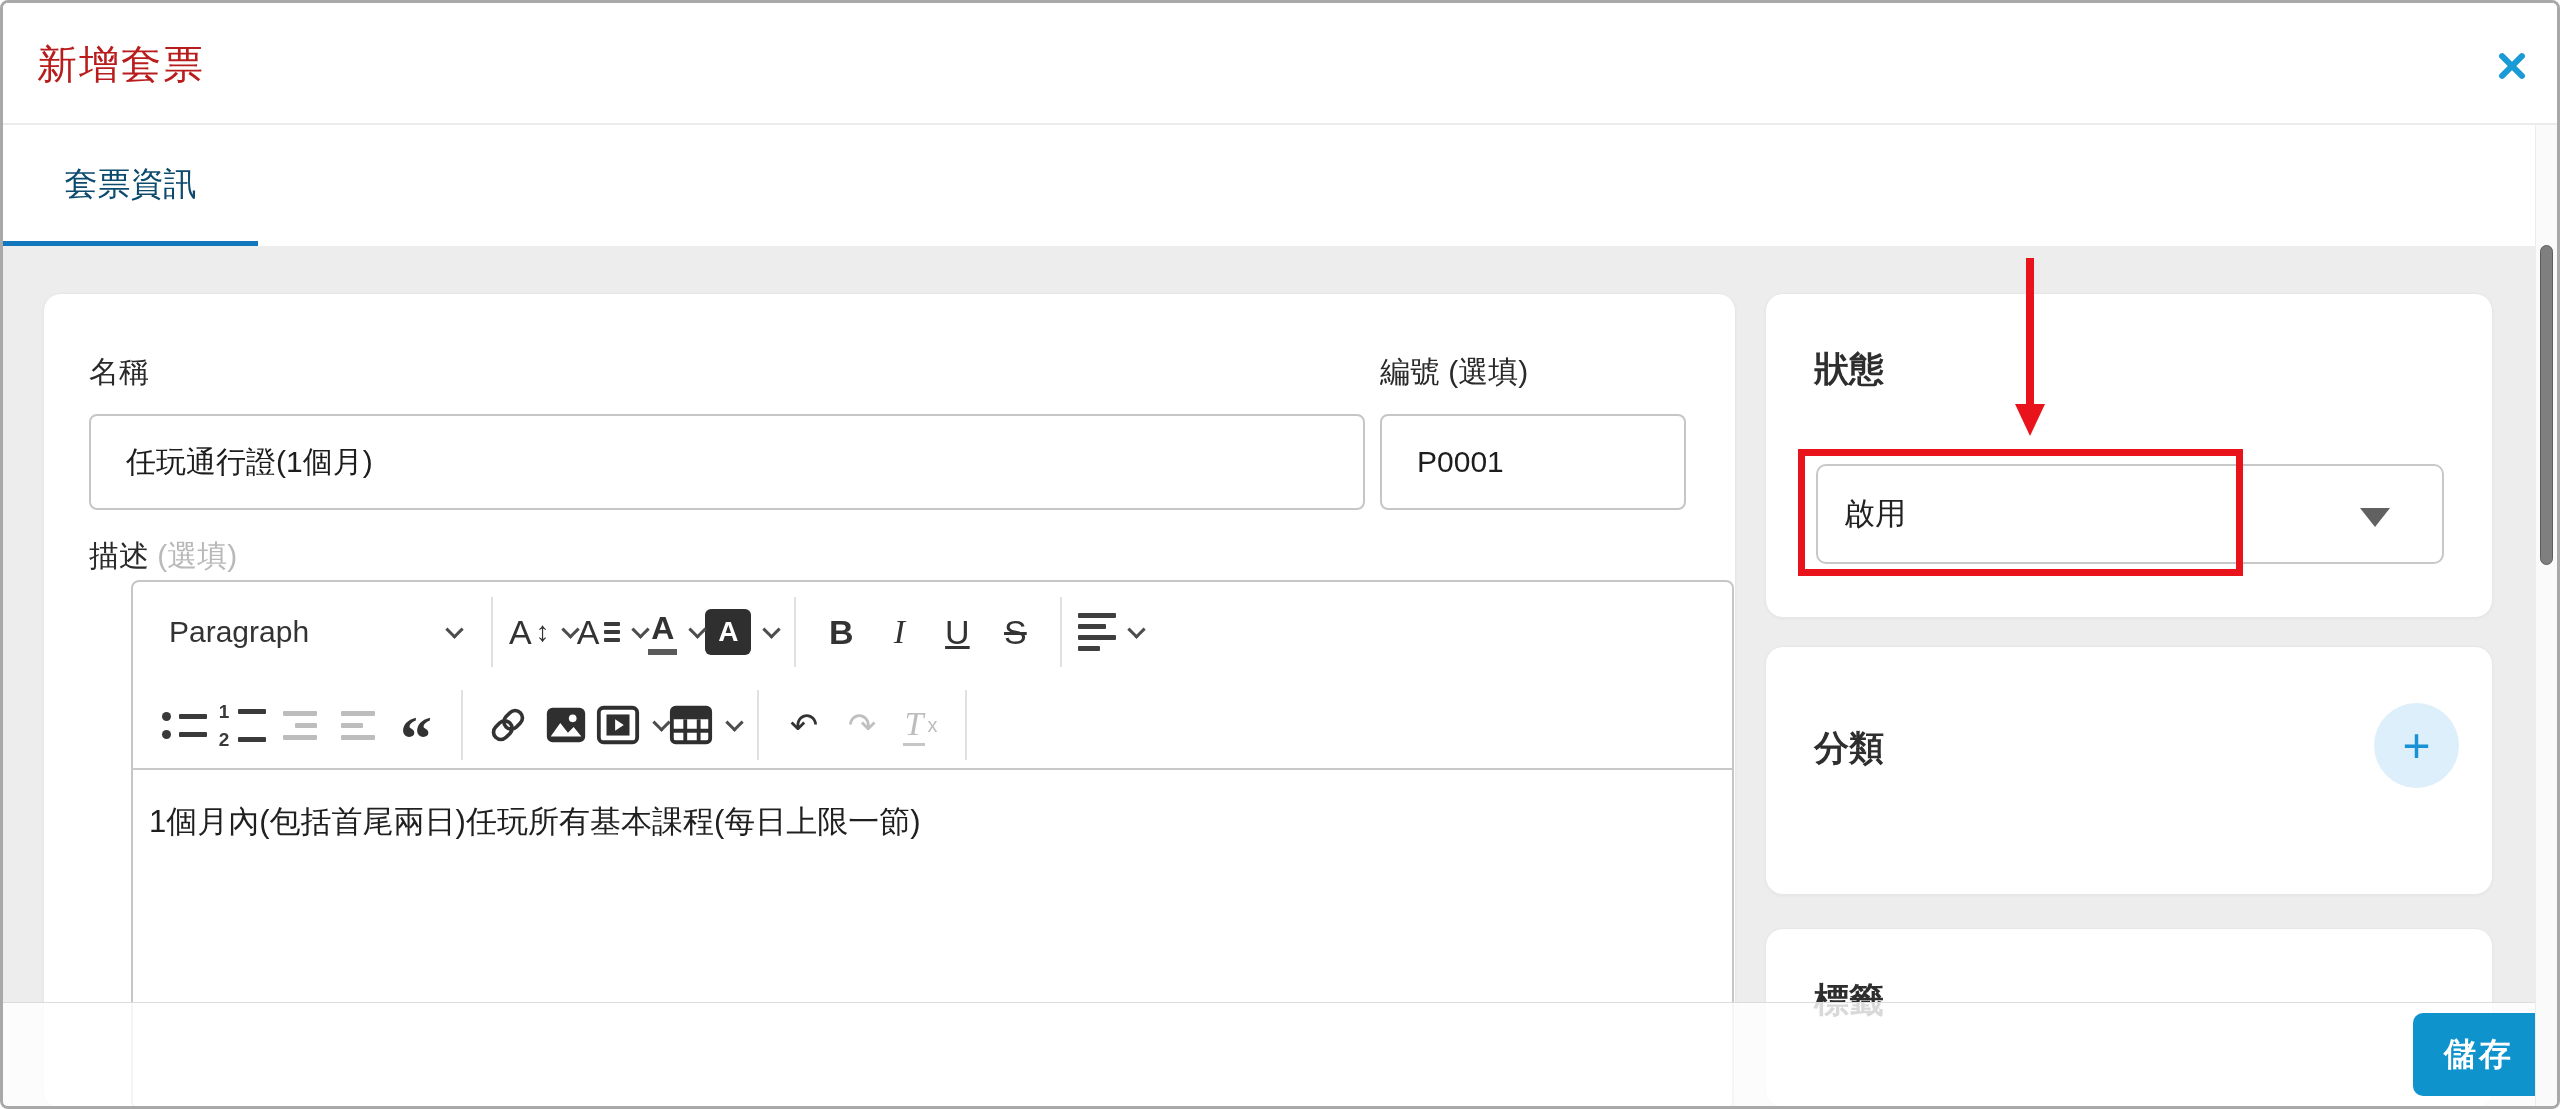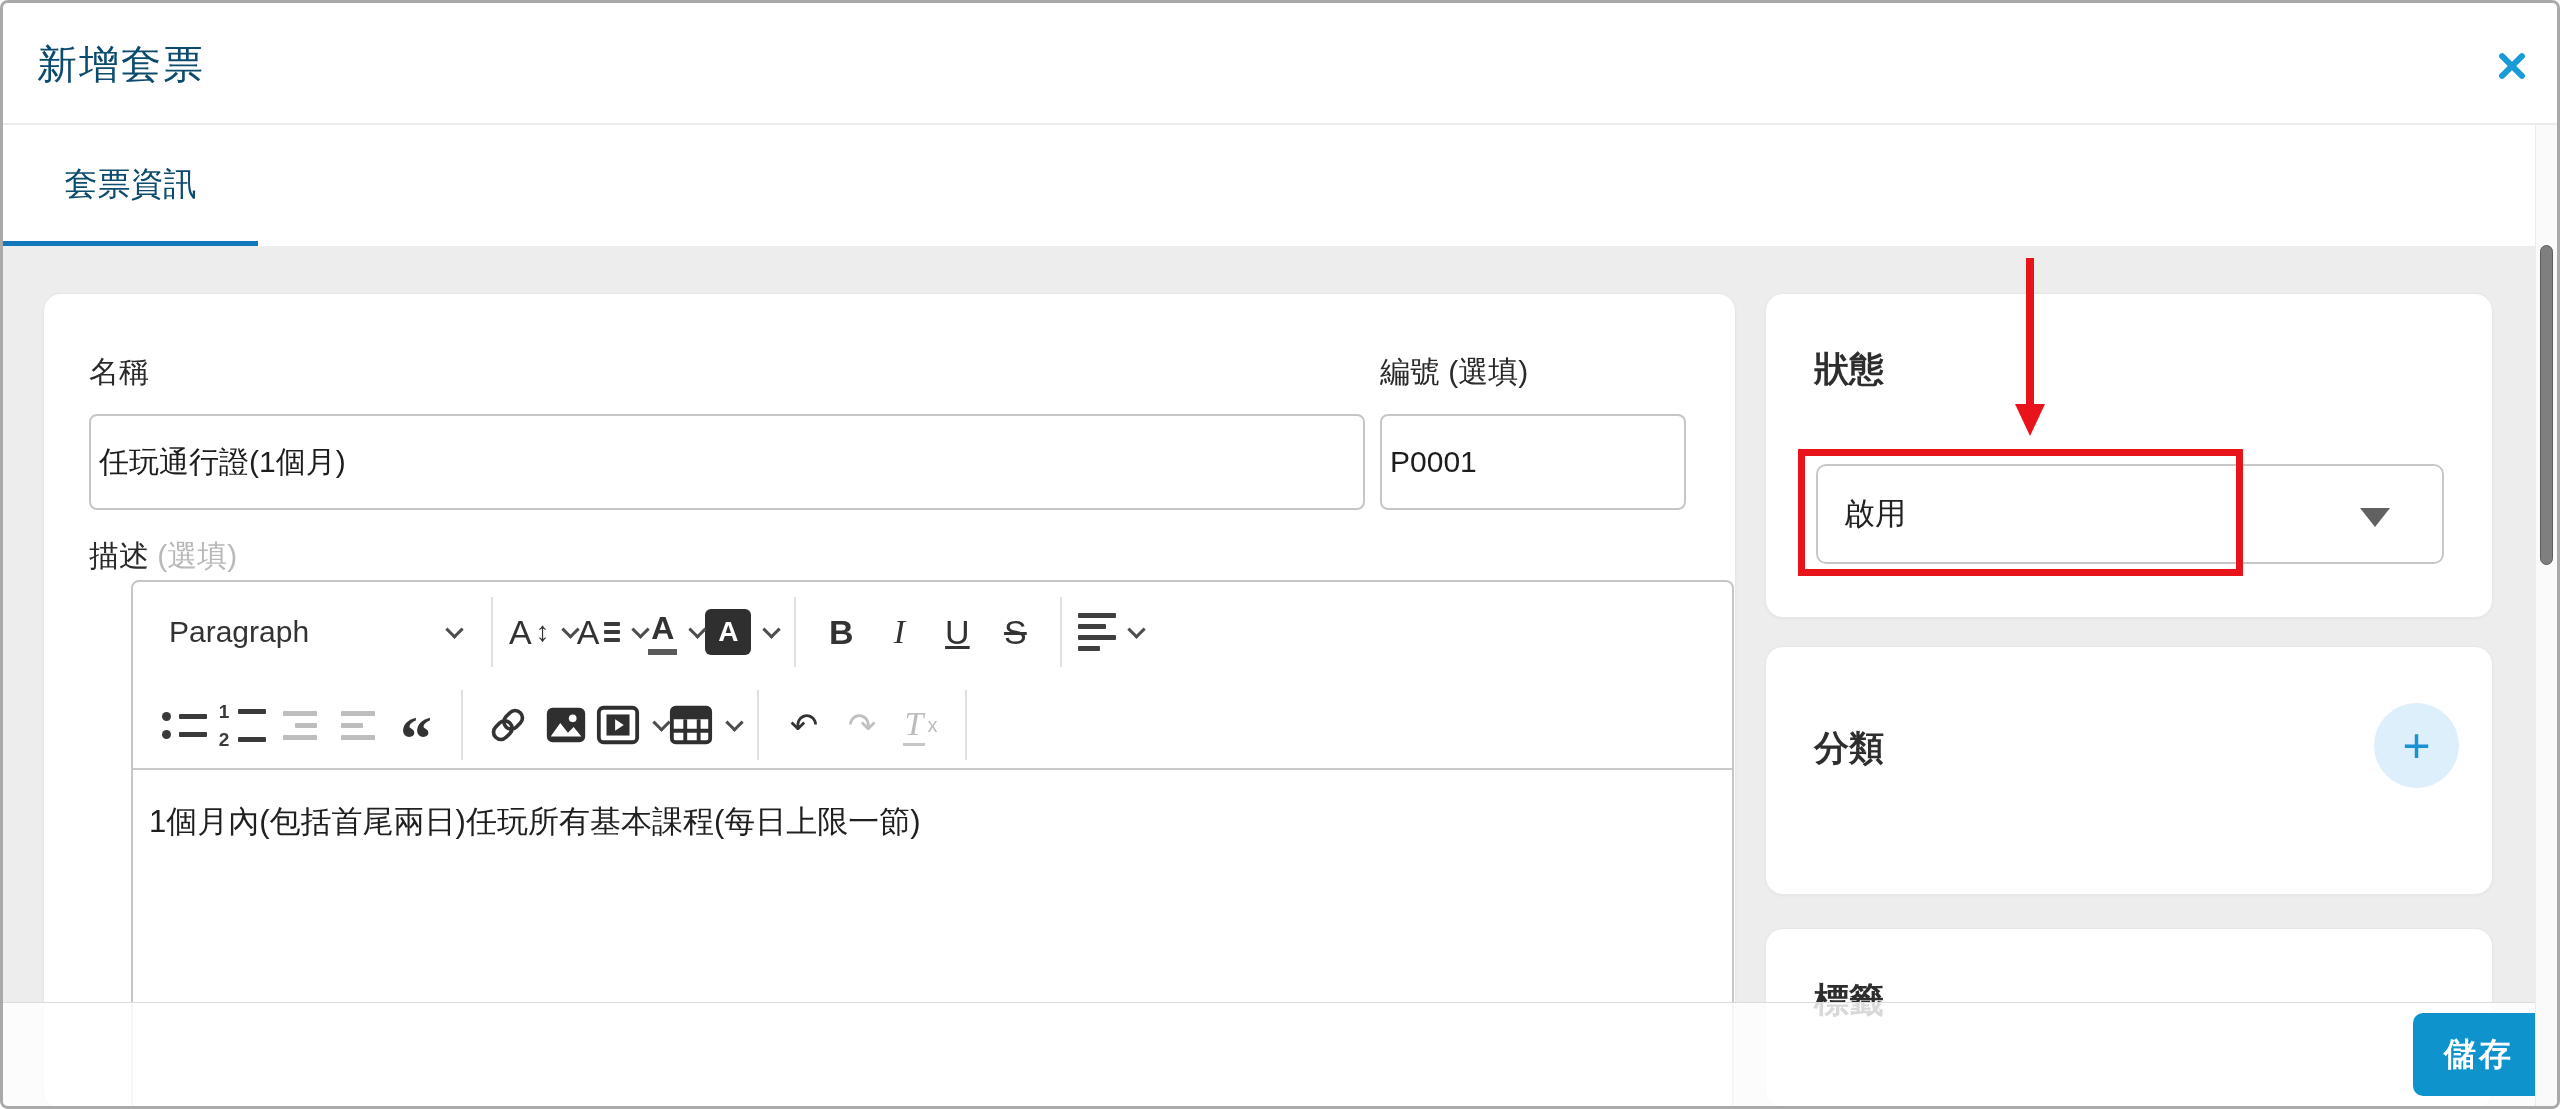--- a/index.html
+++ b/index.html
@@ -3,21 +3,21 @@
 <meta charset="utf-8">
 <style>
   * { margin:0; padding:0; box-sizing:border-box; }
   html,body { background:#fff; font-family:"Liberation Sans","DejaVu Sans",sans-serif; }
   .frame { position:relative; width:2560px; height:1109px; border:3px solid #a9a9a9;
            border-radius:8px; overflow:hidden; background:#fff; }
 
   
   .mheader { position:absolute; left:0; top:0; width:2554px; height:122px; background:#fff;
              border-bottom:2px solid #ebebeb; }
-  .mtitle { position:absolute; left:34px; top:34px; font-size:40px; color:#0c4a6e; letter-spacing:2px; }
+  .mtitle { position:absolute; left:34px; top:34px; font-size:40px; color:#b91c1c; letter-spacing:2px; }
   .close-btn { position:absolute; right:26px; top:44px; width:38px; height:38px; cursor:pointer; }
   .close-btn i { position:absolute; left:2px; top:16px; width:34px; height:6px; border-radius:3px;
                  background:#1a9ad6; }
   .close-btn i.a { transform:rotate(45deg); } .close-btn i.b { transform:rotate(-45deg); }
 
   
   .tabbar { position:absolute; left:0; top:124px; width:2554px; height:119px; background:#fff; }
   .tab { position:absolute; top:0; height:114px; display:flex; align-items:center; justify-content:center;
          font-size:33px; cursor:pointer; }
   .tab1 { left:0; width:255px; color:#0c4a6e; font-weight:500; }
@@ -29,21 +29,21 @@
   .card { position:absolute; background:#fff; border:1px solid #e7e7e7; border-radius:18px;
           box-shadow:0 1px 3px rgba(0,0,0,.04); }
   .card-main { left:40px; top:47px; width:1693px; height:816px; }
   .card-status { left:1762px; top:47px; width:728px; height:325px; }
   .card-category { left:1762px; top:400px; width:728px; height:249px;text-align:center; }
   .card-tags { left:1762px; top:682px; width:728px; height:180px; }
 
   .flabel { position:absolute; font-size:30px; color:#2a2a2a; white-space:nowrap; }
   .flabel .opt { color:#b9b9b9; }
   .tinput { position:absolute; height:96px; border:2px solid #c6c6c6; border-radius:8px;
-            background:#fff; font-size:30px; color:#1d1d1d; padding:0 8px;
+            background:#fff; font-size:30px; color:#1d1d1d; padding:0 35px;
             font-family:"Liberation Sans","DejaVu Sans",sans-serif; }
 
   
   .editor { position:absolute; left:45px; top:286px; width:1603px; height:530px;
             border:2px solid #c6c6c6; border-radius:8px; background:#fff; overflow:hidden;margin-left:42px; }
   .tb-row { display:flex; align-items:center; padding:0 22px; }
   .tb-row1 { height:100px; } .tb-row2 { height:86px; }
   .tb-btn { display:flex; align-items:center; justify-content:center; min-width:58px; height:72px;
             border-radius:6px; cursor:pointer; color:#333; }
   .tb-sep { width:2px; height:70px; background:#e0e0e0; margin:0 16px; flex:none; }

